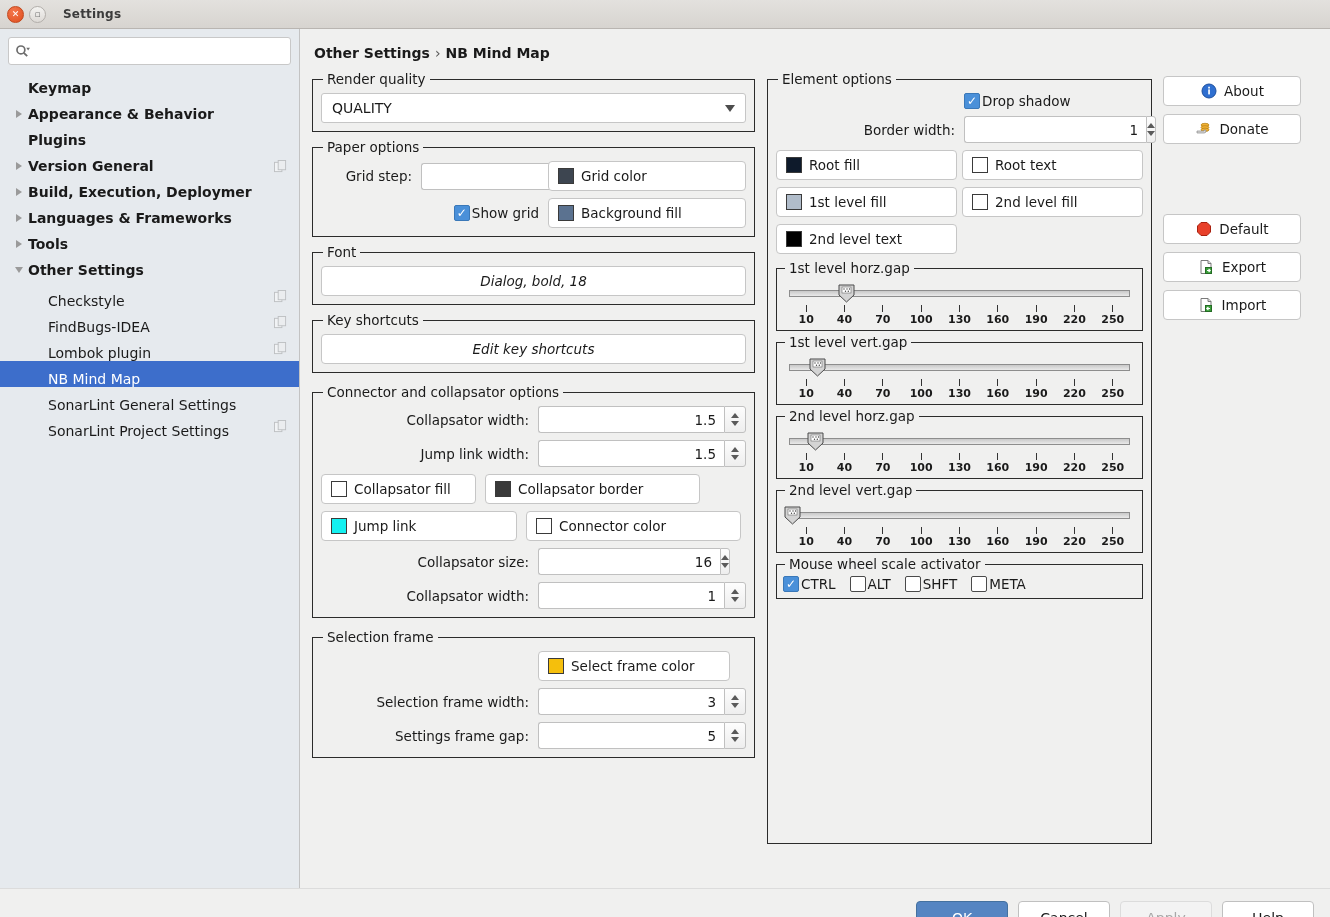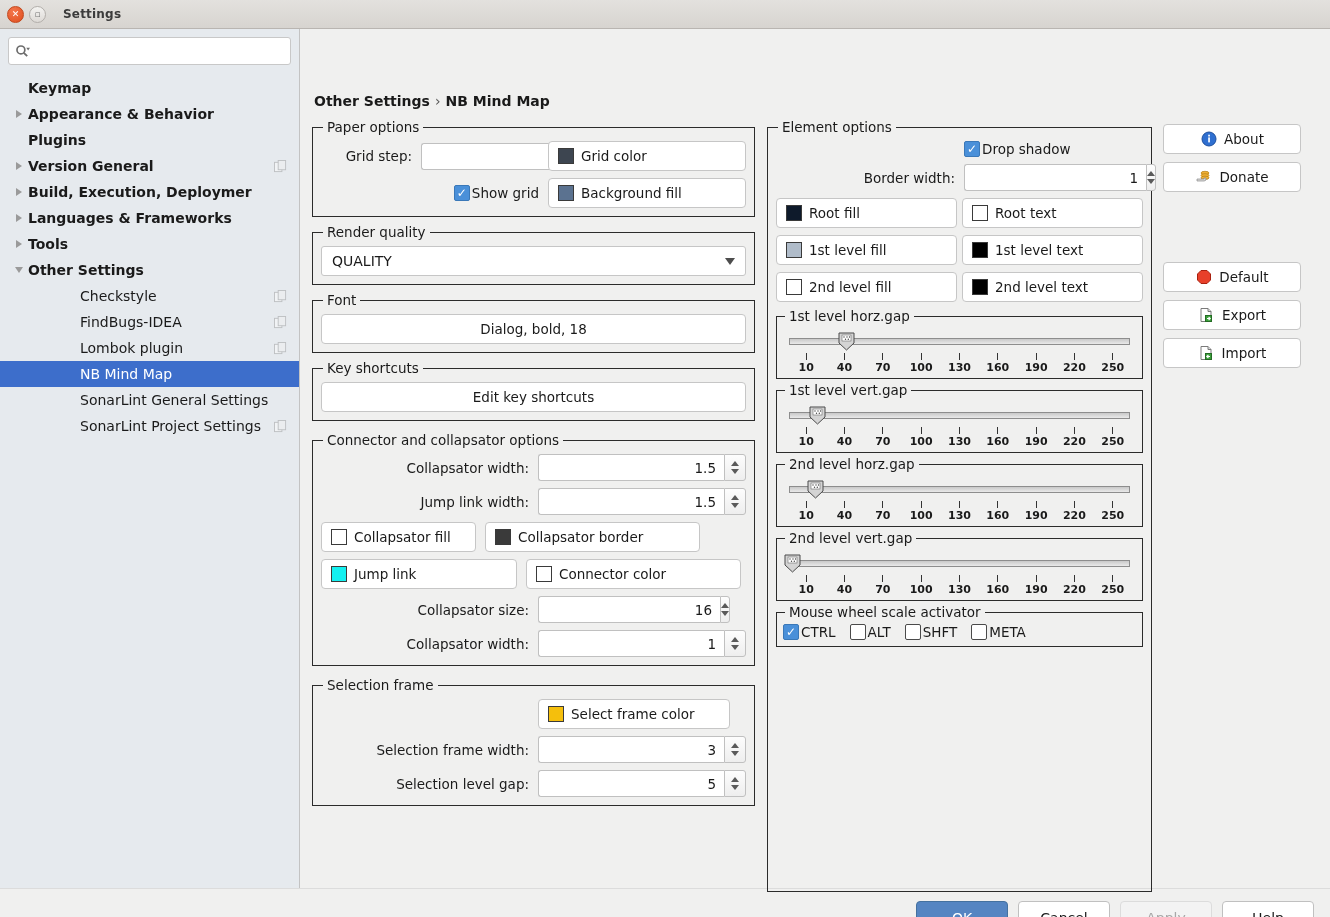--- a/index.html
+++ b/index.html
@@ -48,28 +48,28 @@
                padding-left: 10px; position: relative; cursor: default; }
   .tree-item .arrow { width: 18px; flex: none; display: flex;
                       align-items: center; justify-content: center; }
   .tree-item .arrow i { display: block; width: 0; height: 0; }
   .arrow.right i { border-left: 6px solid #9a9a9a; border-top: 4.5px solid transparent;
                    border-bottom: 4.5px solid transparent; }
   .arrow.down i { border-top: 6px solid #9a9a9a; border-left: 4.5px solid transparent;
                   border-right: 4.5px solid transparent; }
   .tree-item .lbl { font-size: 14px; }
   .tree-item.top > .lbl { font-weight: bold; }
-  .tree-item.child { padding-left: 80px; }
+  .tree-item.child { padding-left: 48px; align-items: flex-end; }
   .tree-item.selected { background: #3d6ecb; }
   .tree-item.selected .lbl { color: #fff; }
   .copy-icon { position: absolute; right: 12px; top: 7px; opacity: .45; }
 
   
   #content { flex: 1; padding: 10px 8px 0 12px; position: relative;
-             background: #f0f0ef; margin-top: 48px; }
+             background: #f0f0ef; }
   #breadcrumb { font-size: 14px; font-weight: bold; margin: 6px 0 10px 2px; }
   #breadcrumb .sep { font-weight: normal; color: #555; margin: 0 5px; }
 
   #cols { display: flex; gap: 12px; align-items: flex-start; }
   #colLeft { width: 443px; }
   #colMid  { width: 384px; }
   #colRight{ width: 138px; padding-top: 5px; }
 
   
   fieldset.gb {
@@ -100,21 +100,21 @@
                           border-left: 4.5px solid transparent; border-right: 4.5px solid transparent; }
   .spinner .arrows i.dn { border-top: 5px solid #5a5a5a;
                           border-left: 4.5px solid transparent; border-right: 4.5px solid transparent; }
 
   
   .btn {
     height: 30px; border: 1px solid #c6c6c6; border-radius: 4px;
     background: #fff; display: flex; align-items: center;
     padding: 0 9px; font-size: 13.5px; cursor: default;
   }
-  .btn.center { justify-content: center; }
+  .btn.center { justify-content: center; font-style: italic; }
   .swatch { width: 16px; height: 16px; border: 1px solid #3a3a3a;
             margin-right: 7px; flex: none; }
 
   
   .cb { width: 16px; height: 16px; border-radius: 2px; flex: none;
         display: flex; align-items: center; justify-content: center; }
   .cb.off { background: #fff; border: 1.5px solid #4a4a4a; }
   .cb.on  { background: #4a90d9; border: 1.5px solid #3a78b8; }
   .cb.on::after { content: "✓"; color: #fff; font-size: 12px; line-height: 1;
                   font-weight: bold; }
@@ -268,20 +268,28 @@
 
     <div id="breadcrumb">
       <span>Other Settings</span><span class="sep">›</span><span>NB Mind Map</span>
     </div>
 
     <div id="cols">
 
       <div id="colLeft">
 
         <fieldset class="gb">
+          <legend>Render quality</legend>
+          <div class="combo">
+            <span>QUALITY</span>
+            <span class="carret"></span>
+          </div>
+        </fieldset>
+
+        <fieldset class="gb">
           <legend>Paper options</legend>
           <div class="row">
             <div class="lblright" style="width:100px">Grid step:</div>
             <div class="spinner" style="width:110px">
               <input type="text" value="32" style="">
               <div class="arrows">
                   <i class="up"></i>
                   <i class="dn"></i>
                 </div>
             </div>
@@ -298,28 +306,20 @@
               </div>
             </div>
             <div class="btn" style="width:198px">
               <span class="swatch" id="sw-bg" style="background: rgb(91, 114, 144);"></span>
               <span>Background fill</span>
             </div>
           </div>
         </fieldset>
 
         <fieldset class="gb">
-          <legend>Render quality</legend>
-          <div class="combo">
-            <span>QUALITY</span>
-            <span class="carret"></span>
-          </div>
-        </fieldset>
-
-        <fieldset class="gb">
           <legend>Font</legend>
           <div class="btn center">
             <span>Dialog, bold, 18</span>
           </div>
         </fieldset>
 
         <fieldset class="gb">
           <legend>Key shortcuts</legend>
           <div class="btn center">
             <span>Edit key shortcuts</span>
@@ -404,21 +404,21 @@
             <div class="lblright" style="width:217px">Selection frame width:</div>
             <div class="spinner" style="width:208px">
               <input type="text" value="3" style="">
               <div class="arrows">
                   <i class="up"></i>
                   <i class="dn"></i>
                 </div>
             </div>
           </div>
           <div class="row">
-            <div class="lblright" style="width:217px">Selection level gap:</div>
+            <div class="lblright" style="width:217px">Settings frame gap:</div>
             <div class="spinner" style="width:208px">
               <input type="text" value="5" style="">
               <div class="arrows">
                   <i class="up"></i>
                   <i class="dn"></i>
                 </div>
             </div>
           </div>
         </fieldset>
       </div>
@@ -451,24 +451,20 @@
                 <span class="swatch" style="background:#0e1a2b"></span>
                 <span>Root fill</span>
               </div>
               <div class="btn">
                 <span class="swatch" style="background:#ffffff"></span>
                 <span>Root text</span>
               </div>
               <div class="btn">
                 <span class="swatch" style="background:#b0bcca"></span>
                 <span>1st level fill</span>
-              </div>
-              <div class="btn">
-                <span class="swatch" style="background:#000000"></span>
-                <span>1st level text</span>
               </div>
               <div class="btn">
                 <span class="swatch" style="background:#ffffff"></span>
                 <span>2nd level fill</span>
               </div>
               <div class="btn">
                 <span class="swatch" style="background:#000000"></span>
                 <span>2nd level text</span>
               </div>
             </div>

